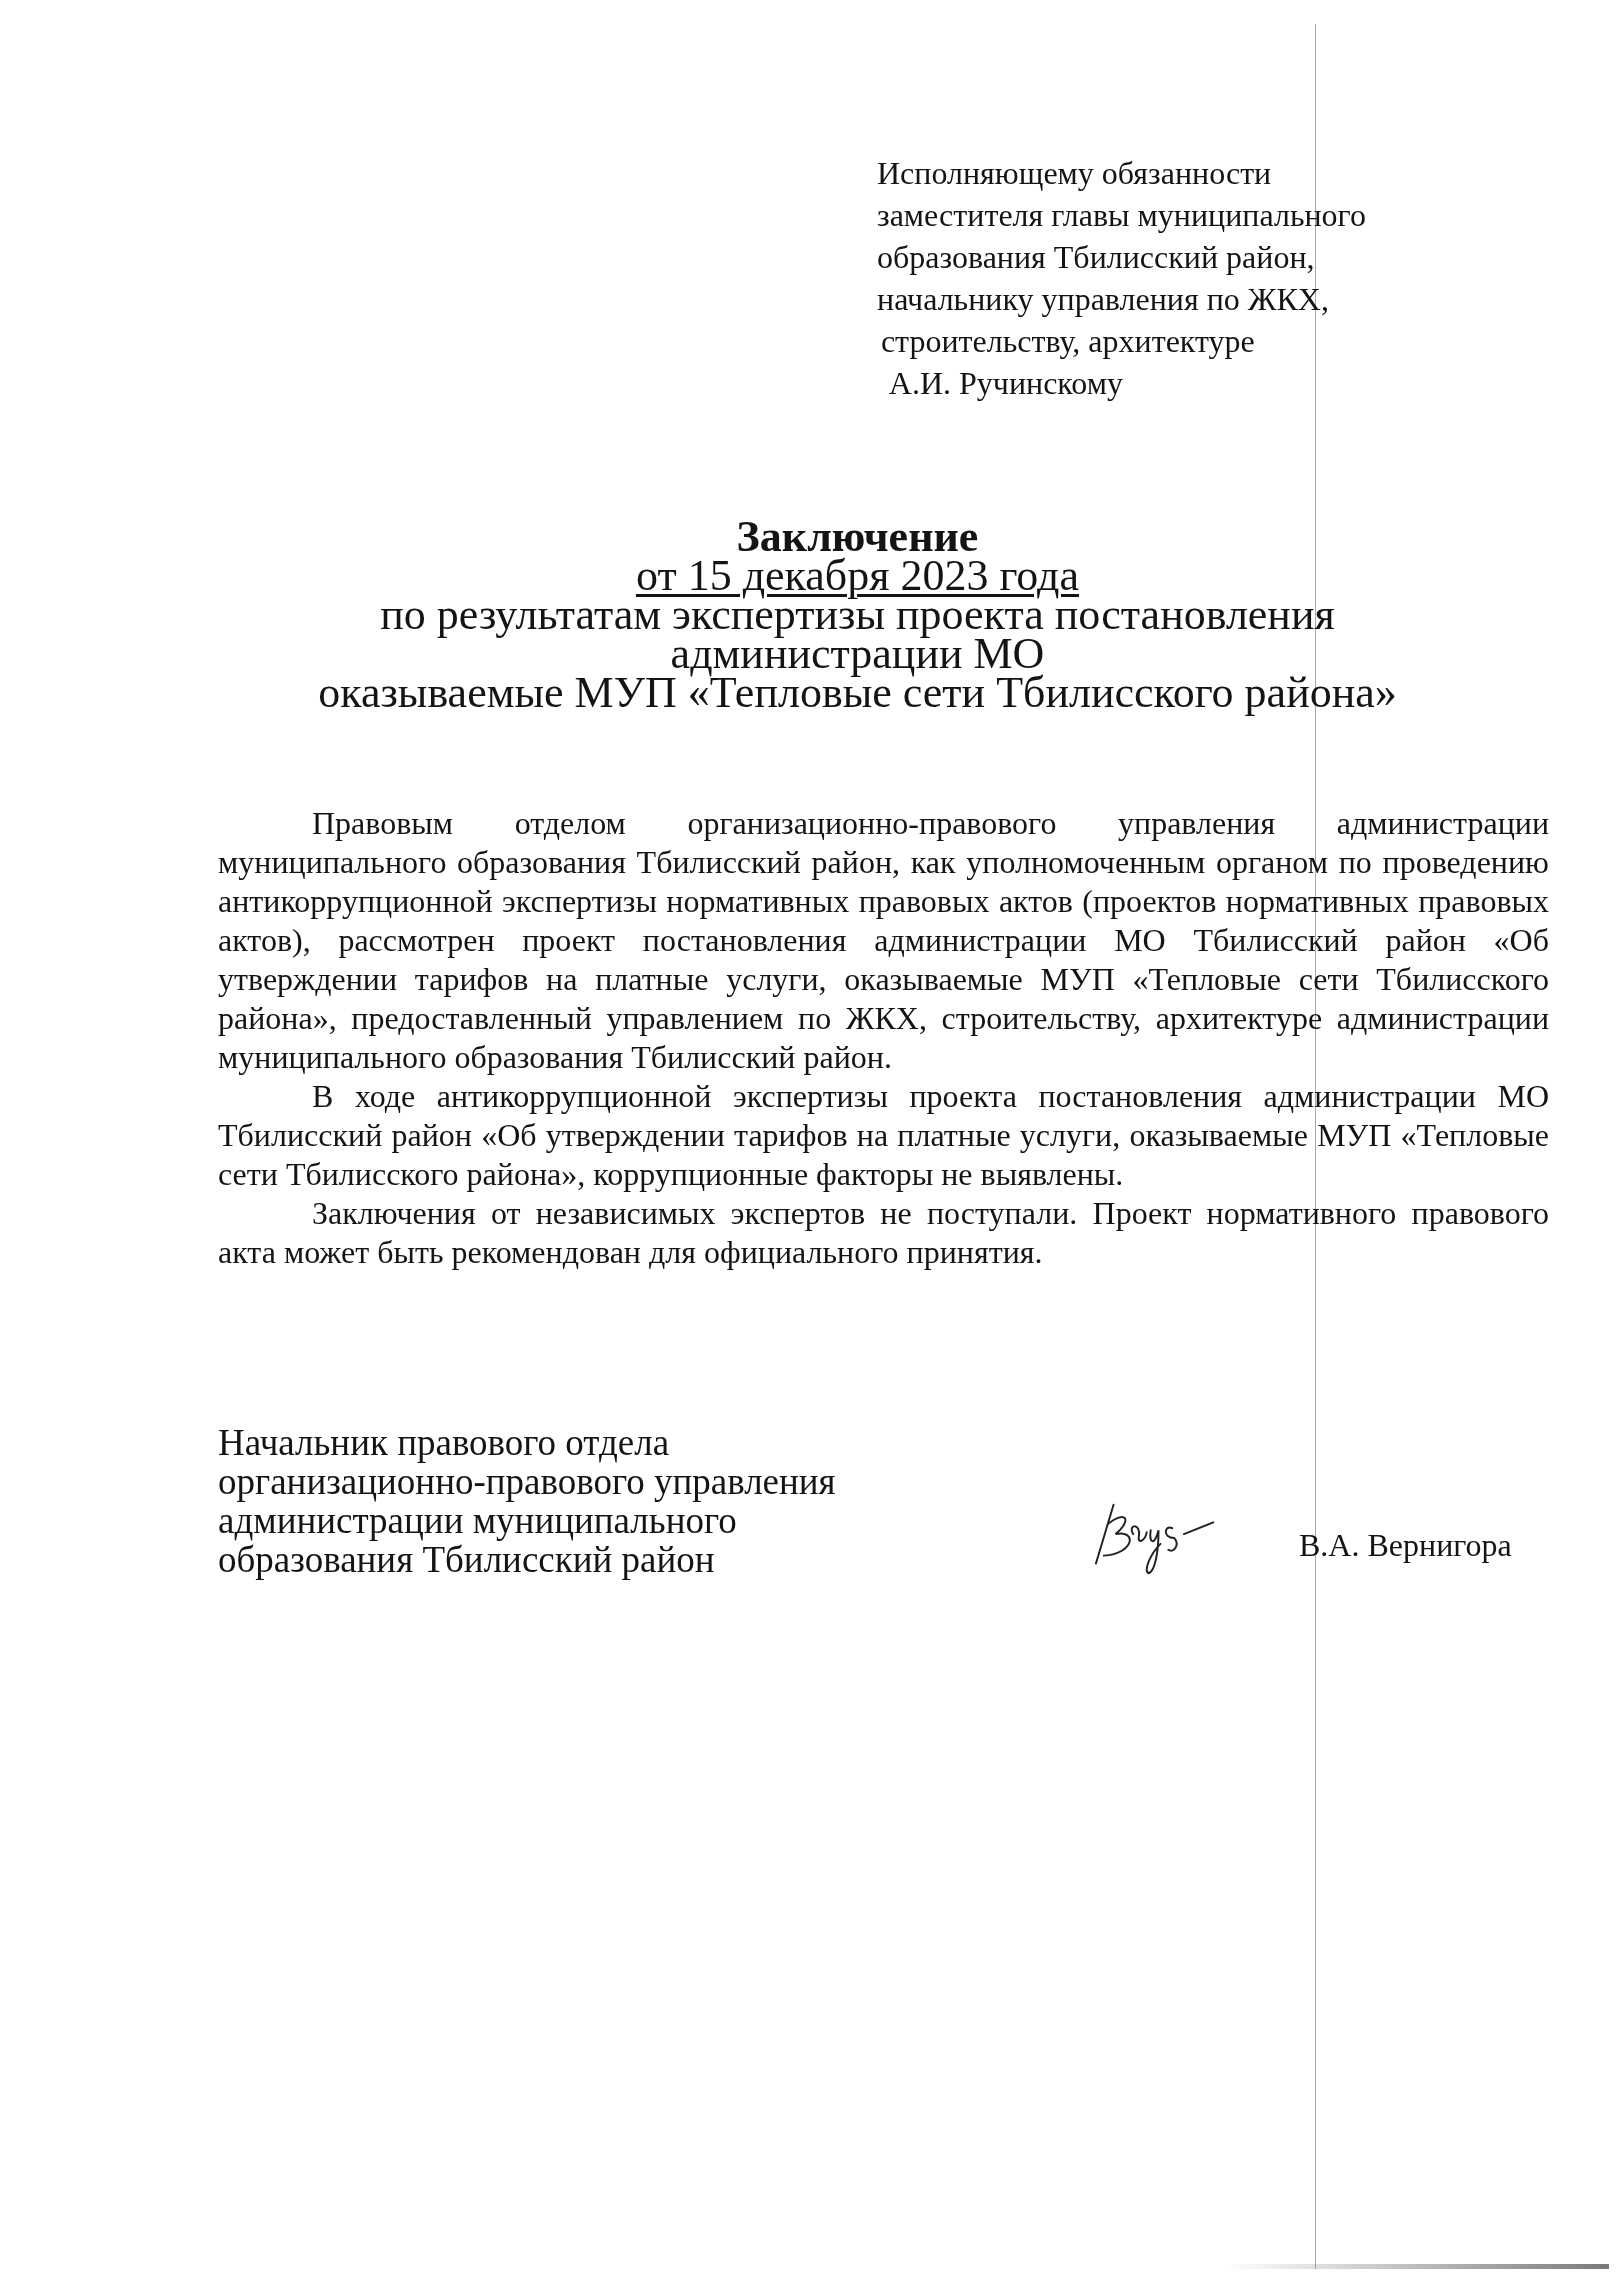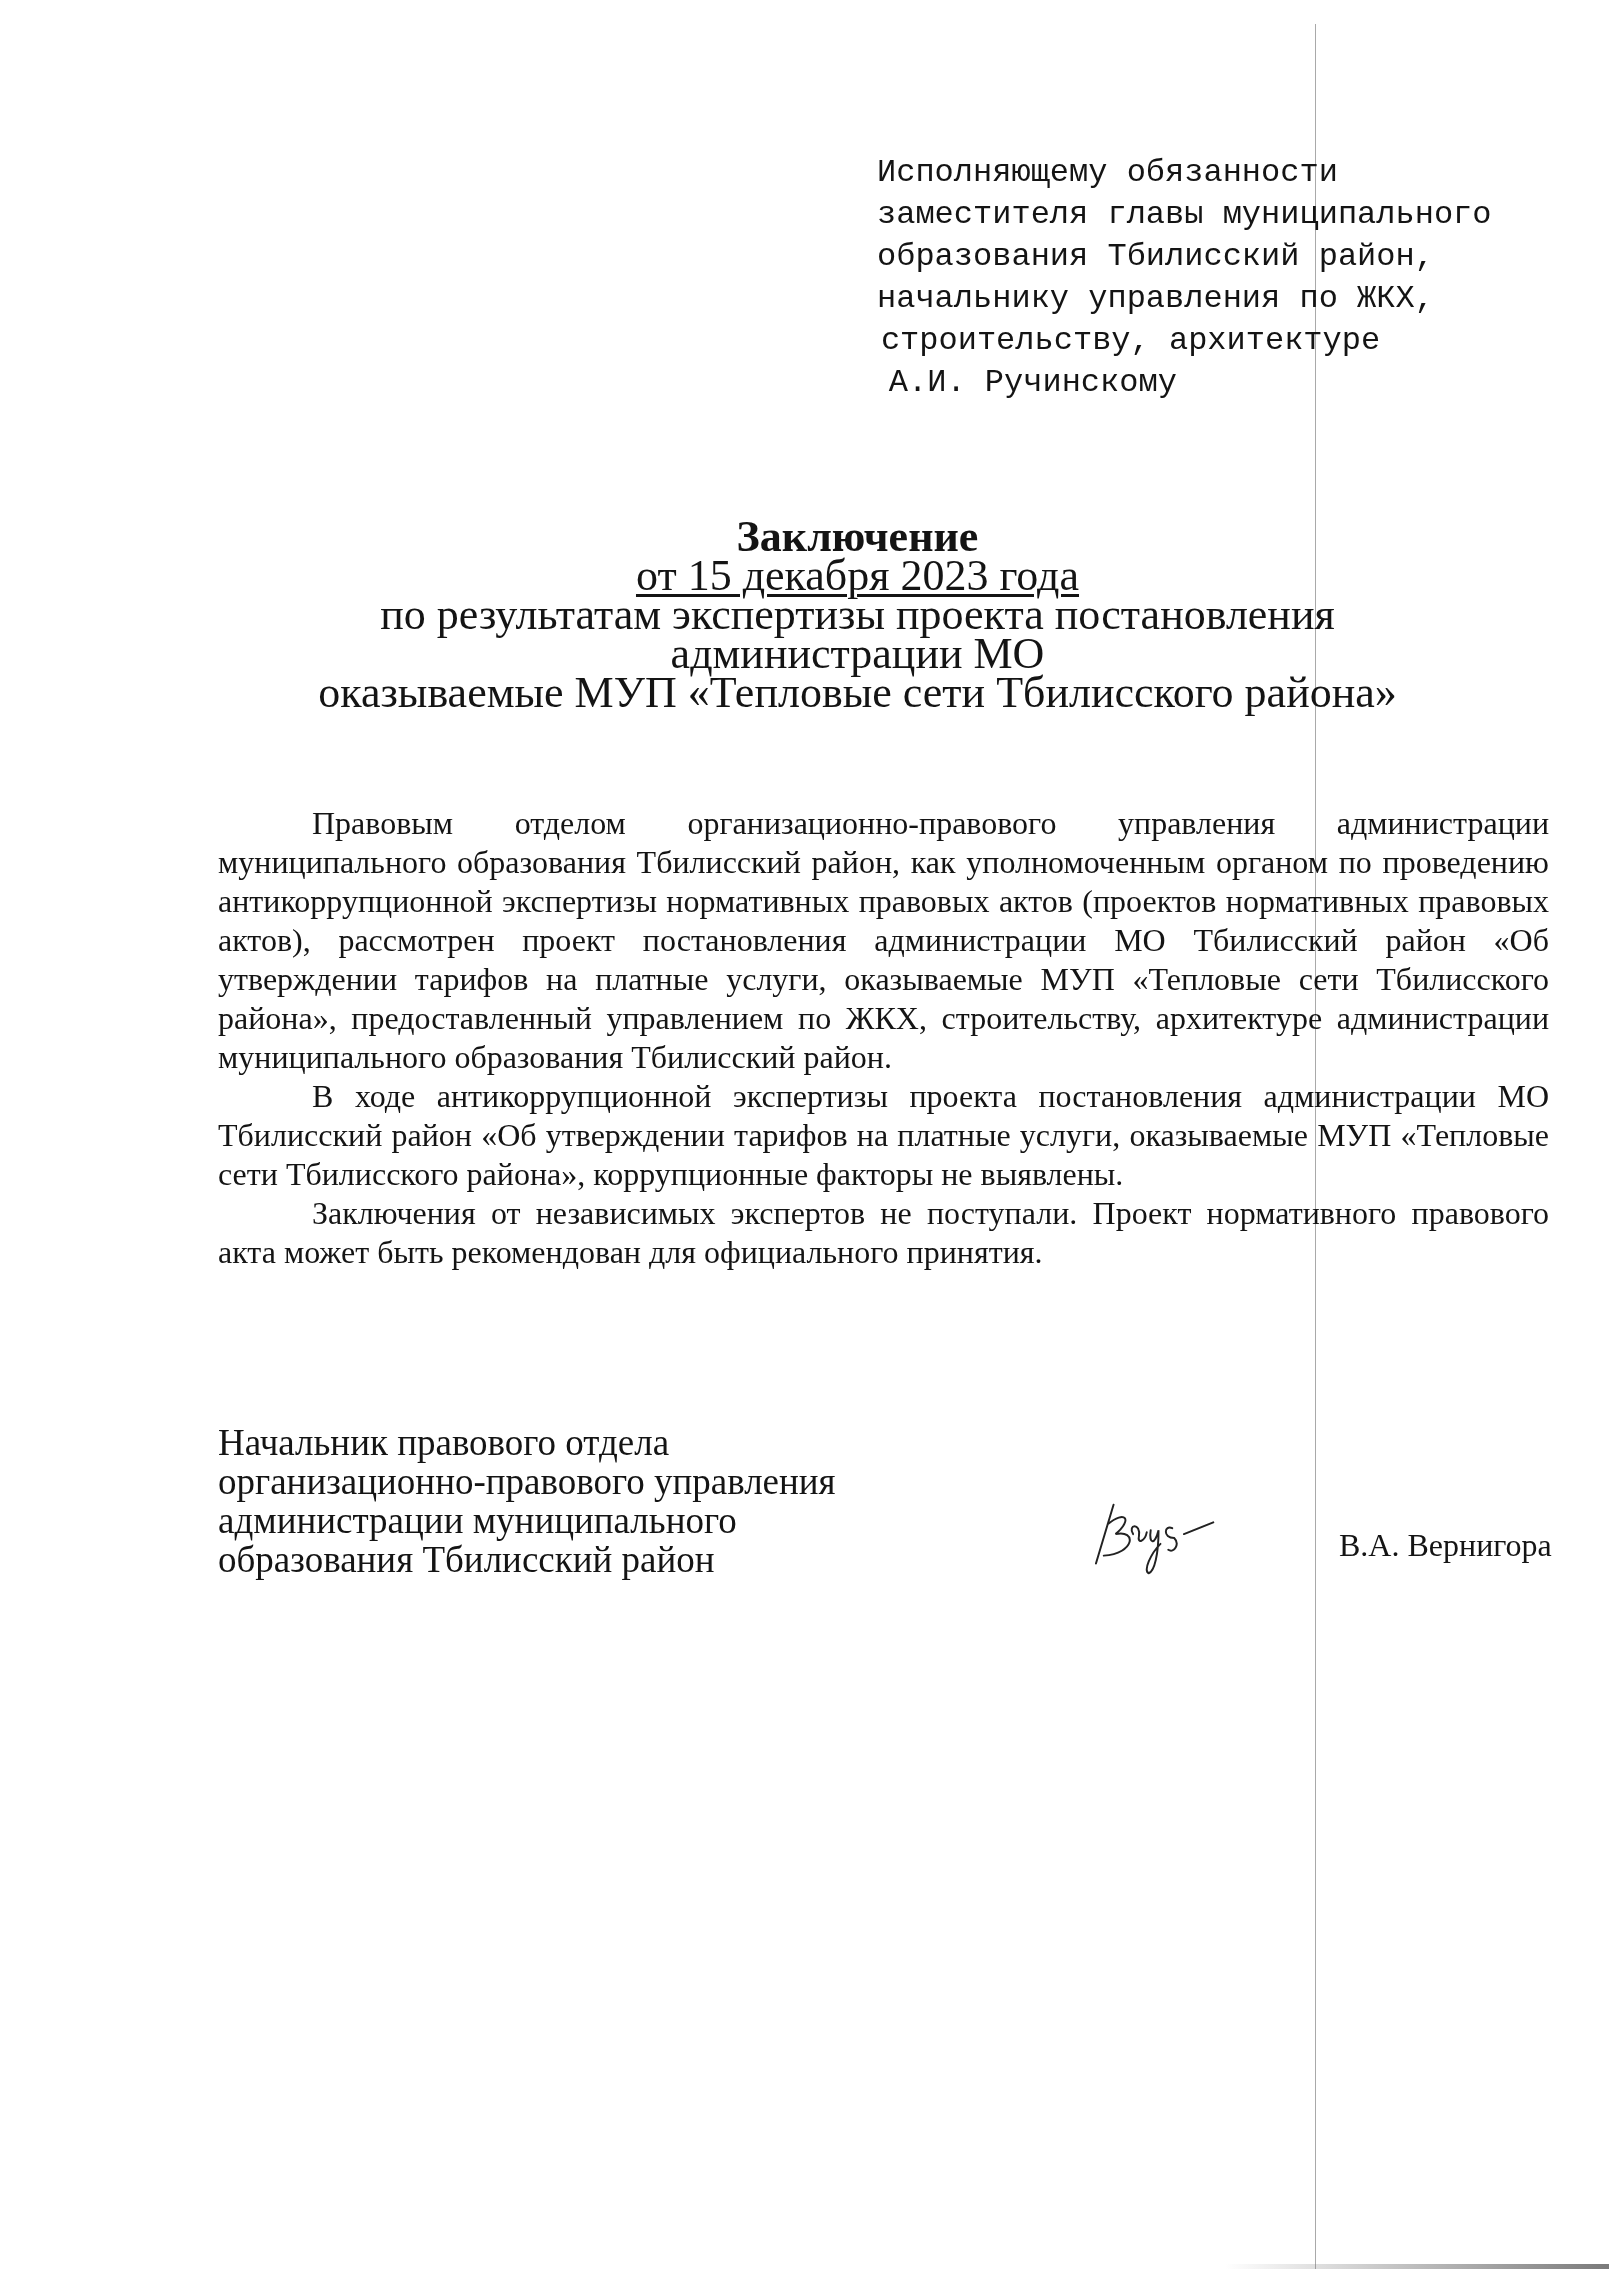--- a/index.html
+++ b/index.html
@@ -2,30 +2,30 @@
 <html><head>
 <meta charset="utf-8">
 <style>
   html, body { margin:0; padding:0; background:#ffffff; }
   body { width:1621px; height:2292px; position:relative; overflow:hidden;
          font-family:"Liberation Serif", "DejaVu Serif", serif; color:#141414; }
   .vline { position:absolute; left:1315px; top:23.5px; width:1px; height:2245px; background:#a9a9a9; }
   .bottom-shade { position:absolute; left:1225px; top:2264px; width:384px; height:4.9px;
                   background:linear-gradient(to right, rgba(120,120,120,0), #7a7a7a); }
   .addressee { position:absolute; left:877px; top:152px; font-size:32px; line-height:42px; }
-  .addressee div { white-space:nowrap;font-family:Liberation Mono, monospace; }
+  .addressee div { white-space:nowrap; }
   .title-block { position:absolute; left:294px; top:517px; width:1127px; text-align:center; font-size:44px; line-height:39px; }
   .title { font-weight:bold; }
   .date { font-weight:normal; text-decoration:underline; text-decoration-thickness:2.9px; text-underline-offset:3.9px; }
   .body-text { position:absolute; left:218px; top:804px; width:1331px; font-size:32px; line-height:39px; text-align:justify; }
   .body-text p { margin:0; text-indent:94px; }
   .sig-block { position:absolute; left:218px; top:1423px; font-size:37px; line-height:39px; }
   .sig-block div { white-space:nowrap; }
   .signature { position:absolute; left:1086px; top:1495px; width:147px; height:88px; }
-  .signer-name { position:absolute; left:1299px; top:1526px; font-size:32px; line-height:39px; white-space:nowrap;margin-left:40px; }
+  .signer-name { position:absolute; left:1299px; top:1526px; font-size:32px; line-height:39px; white-space:nowrap; }
 </style>
 </head>
 <body>
 
 <div class="vline"></div>
 <div class="bottom-shade"></div>
 
 <div class="addressee">
   <div>Исполняющему обязанности</div>
   <div>заместителя главы муниципального</div>

